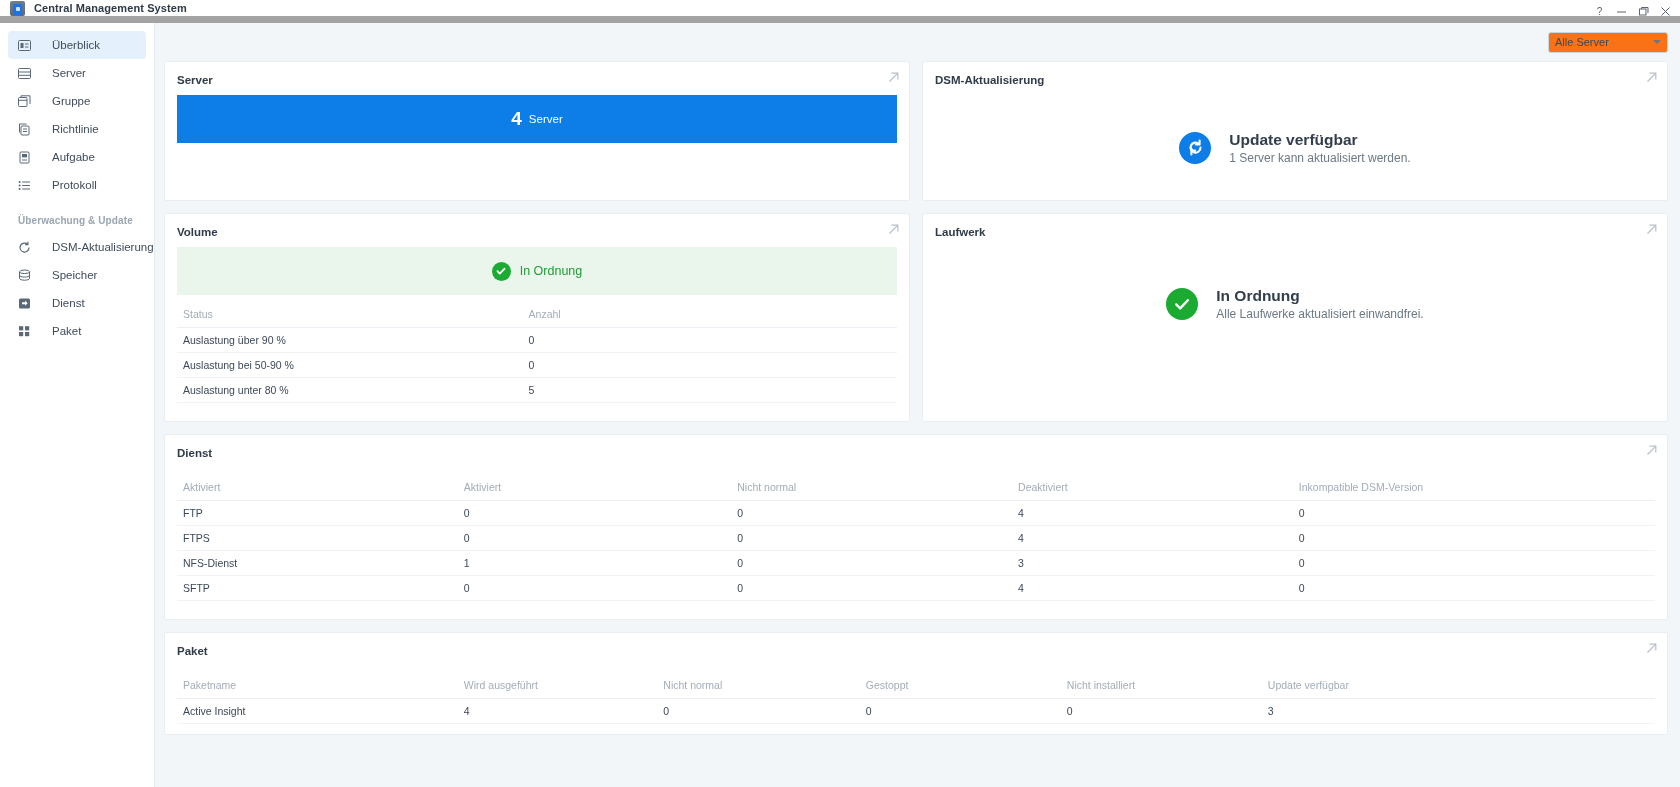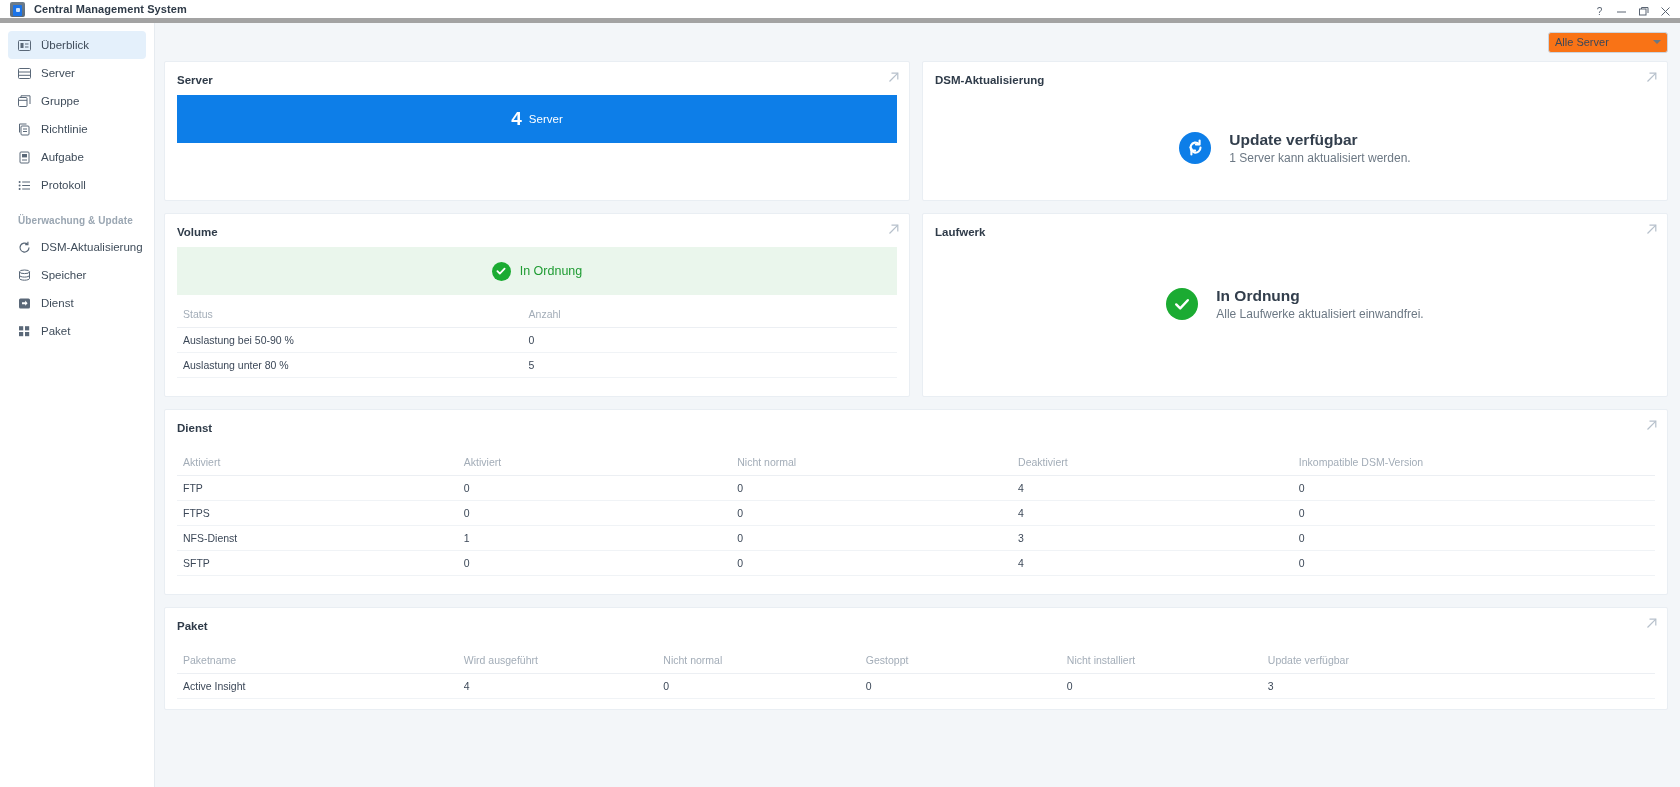--- a/index.html
+++ b/index.html
@@ -8,21 +8,21 @@
     font-family: "Liberation Sans", sans-serif;
     background: #f3f6f9;
     overflow: hidden;
     color: #3c4858;
   }
 
   
   .titlebar {
     height: 23px;
     background: #ffffff;
-    border-bottom: 5px solid #a3a3a3;
+    border-bottom: 7px solid #a3a3a3;
     display: flex;
     align-items: center;
     padding: 0 6px;
     position: relative;
   }
   .app-icon {
     width: 15px; height: 15px;
     margin-left: 4px; margin-right: 9px;
     border-radius: 2px;
     background: linear-gradient(180deg,#6f7e8c 0%,#5b6a78 100%);
@@ -80,21 +80,21 @@
   }
   .nav-item {
     display: flex;
     align-items: center;
     height: 28px;
     margin: 0 8px;
     padding-left: 10px;
     border-radius: 4px;
     font-size: 11.5px;
     color: #3f4c5a;
-    gap: 10px;
+    gap: 21px;
   }
   .nav-item.active {
     background: #e4f0fb;
   }
   .nav-icon {
     width: 13px; height: 13px;
     flex: none;
     display: flex; align-items: center; justify-content: center;
     color: #5a6878;
   }
@@ -474,20 +474,24 @@
         </div>
         <table class="data">
           <thead>
             <tr>
               <th style="width:48%">Status</th>
               <th>Anzahl</th>
             </tr>
           </thead>
           <tbody>
             <tr>
+              <td>Auslastung über 90 %</td>
+              <td>0</td>
+            </tr>
+            <tr>
               <td>Auslastung bei 50-90 %</td>
               <td>0</td>
             </tr>
             <tr>
               <td>Auslastung unter 80 %</td>
               <td>5</td>
             </tr>
           </tbody>
         </table>
         <div class="card-pad-bottom"></div>

